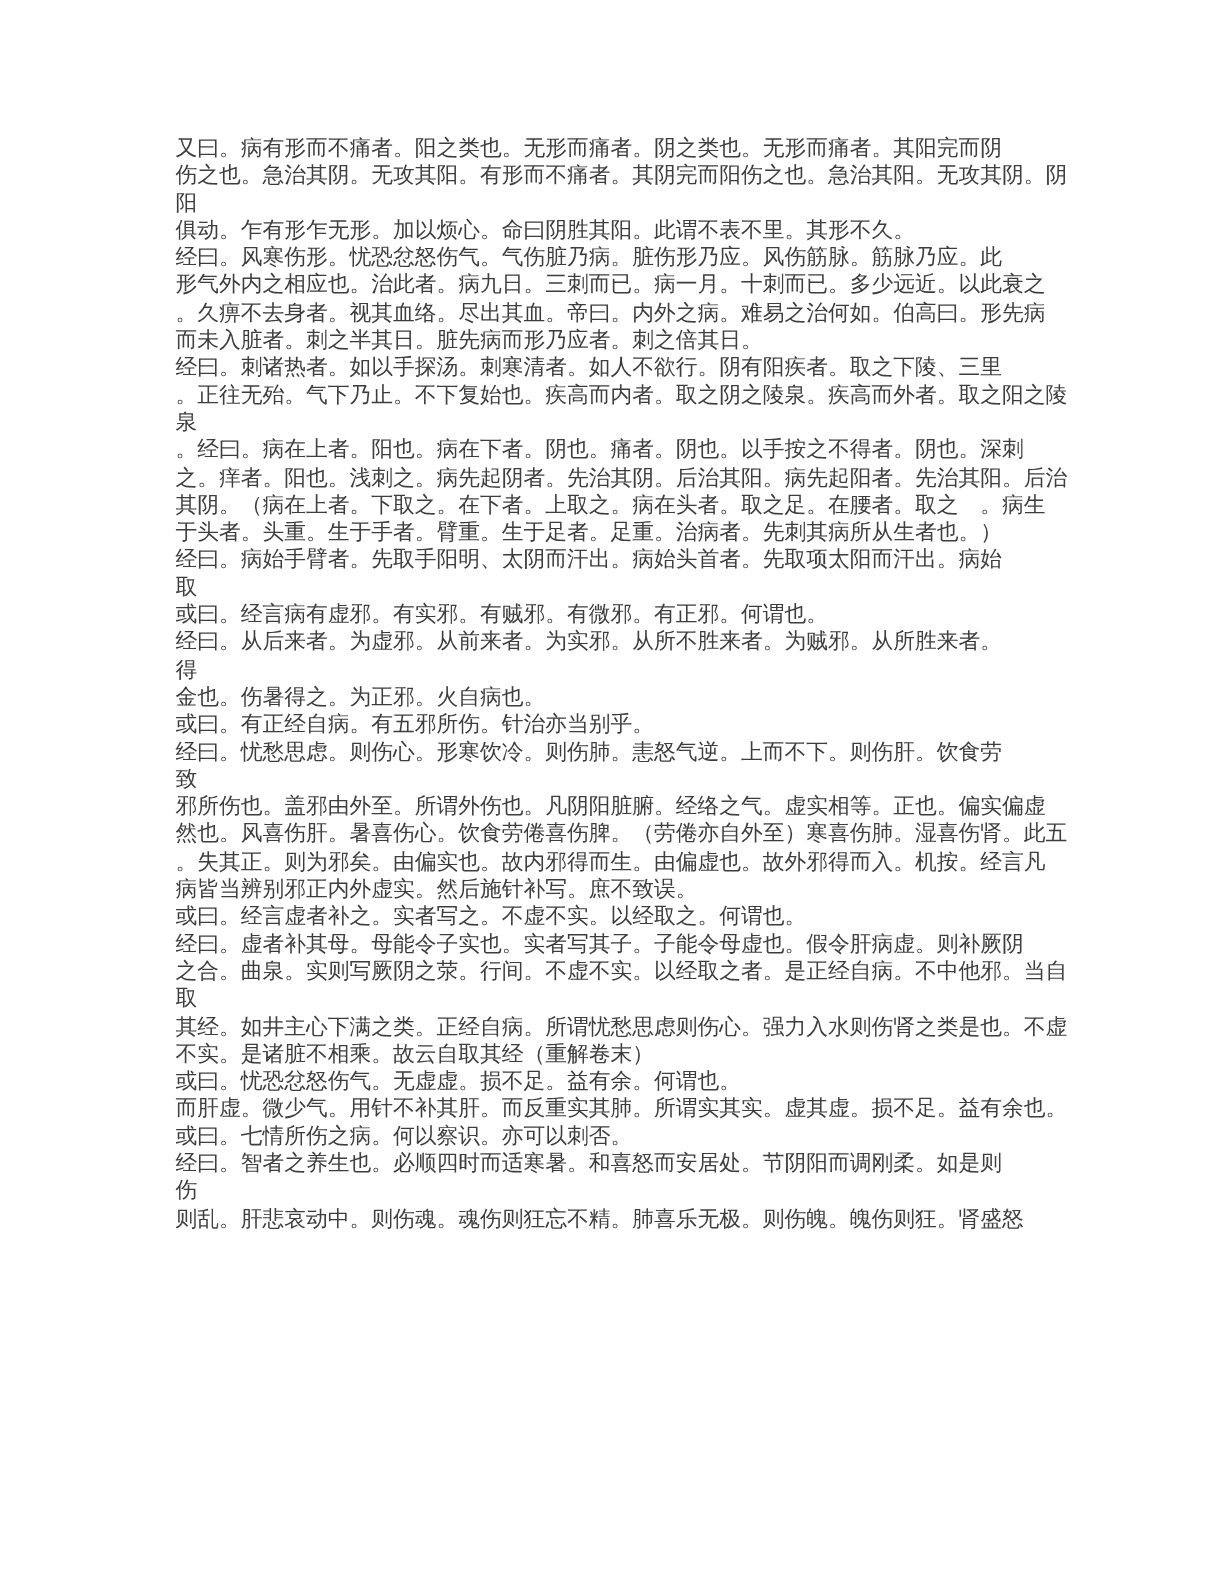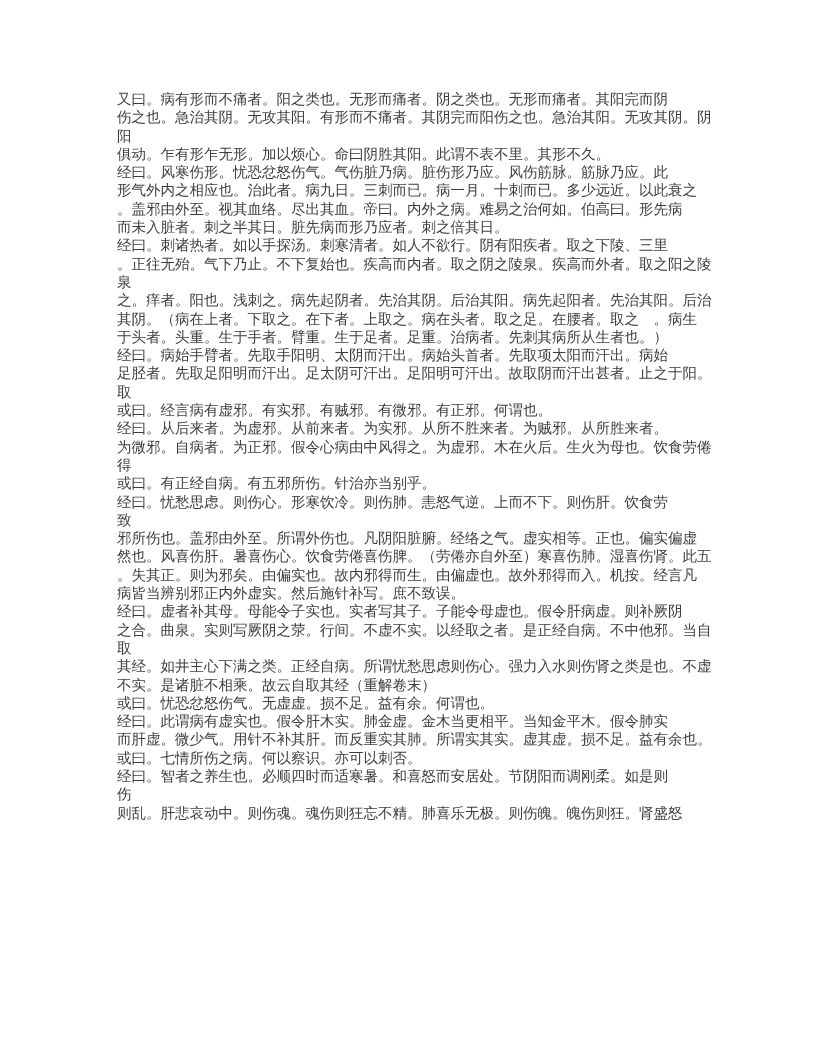--- a/index.html
+++ b/index.html
@@ -42,48 +42,48 @@
 <body style="background: rgb(255, 255, 255);">
 
 <div class="page">
   <div class="text-block" style="color: rgb(61, 61, 61);">
       <div class="text-line">又曰。病有形而不痛者。阳之类也。无形而痛者。阴之类也。无形而痛者。其阳完而阴</div>
       <div class="text-line">伤之也。急治其阴。无攻其阳。有形而不痛者。其阴完而阳伤之也。急治其阳。无攻其阴。阴</div>
       <div class="text-line">阳</div>
       <div class="text-line">俱动。乍有形乍无形。加以烦心。命曰阴胜其阳。此谓不表不里。其形不久。</div>
       <div class="text-line">经曰。风寒伤形。忧恐忿怒伤气。气伤脏乃病。脏伤形乃应。风伤筋脉。筋脉乃应。此</div>
       <div class="text-line">形气外内之相应也。治此者。病九日。三刺而已。病一月。十刺而已。多少远近。以此衰之</div>
-      <div class="text-line">。盖邪由外至。视其血络。尽出其血。帝曰。内外之病。难易之治何如。伯高曰。形先病</div>
+      <div class="text-line">。久痹不去身者。视其血络。尽出其血。帝曰。内外之病。难易之治何如。伯高曰。形先病</div>
       <div class="text-line">而未入脏者。刺之半其日。脏先病而形乃应者。刺之倍其日。</div>
       <div class="text-line">经曰。刺诸热者。如以手探汤。刺寒清者。如人不欲行。阴有阳疾者。取之下陵、三里</div>
       <div class="text-line">。正往无殆。气下乃止。不下复始也。疾高而内者。取之阴之陵泉。疾高而外者。取之阳之陵</div>
       <div class="text-line">泉</div>
+      <div class="text-line">。经曰。病在上者。阳也。病在下者。阴也。痛者。阴也。以手按之不得者。阴也。深刺</div>
       <div class="text-line">之。痒者。阳也。浅刺之。病先起阴者。先治其阴。后治其阳。病先起阳者。先治其阳。后治</div>
       <div class="text-line">其阴。（病在上者。下取之。在下者。上取之。病在头者。取之足。在腰者。取之　。病生</div>
       <div class="text-line">于头者。头重。生于手者。臂重。生于足者。足重。治病者。先刺其病所从生者也。）</div>
       <div class="text-line">经曰。病始手臂者。先取手阳明、太阴而汗出。病始头首者。先取项太阳而汗出。病始</div>
-      <div class="text-line">足胫者。先取足阳明而汗出。足太阴可汗出。足阳明可汗出。故取阴而汗出甚者。止之于阳。</div>
       <div class="text-line">取</div>
       <div class="text-line">或曰。经言病有虚邪。有实邪。有贼邪。有微邪。有正邪。何谓也。</div>
       <div class="text-line">经曰。从后来者。为虚邪。从前来者。为实邪。从所不胜来者。为贼邪。从所胜来者。</div>
-      <div class="text-line">为微邪。自病者。为正邪。假令心病由中风得之。为虚邪。木在火后。生火为母也。饮食劳倦</div>
       <div class="text-line">得</div>
+      <div class="text-line">金也。伤暑得之。为正邪。火自病也。</div>
       <div class="text-line">或曰。有正经自病。有五邪所伤。针治亦当别乎。</div>
       <div class="text-line">经曰。忧愁思虑。则伤心。形寒饮冷。则伤肺。恚怒气逆。上而不下。则伤肝。饮食劳</div>
       <div class="text-line">致</div>
       <div class="text-line">邪所伤也。盖邪由外至。所谓外伤也。凡阴阳脏腑。经络之气。虚实相等。正也。偏实偏虚</div>
       <div class="text-line">然也。风喜伤肝。暑喜伤心。饮食劳倦喜伤脾。（劳倦亦自外至）寒喜伤肺。湿喜伤肾。此五</div>
       <div class="text-line">。失其正。则为邪矣。由偏实也。故内邪得而生。由偏虚也。故外邪得而入。机按。经言凡</div>
       <div class="text-line">病皆当辨别邪正内外虚实。然后施针补写。庶不致误。</div>
+      <div class="text-line">或曰。经言虚者补之。实者写之。不虚不实。以经取之。何谓也。</div>
       <div class="text-line">经曰。虚者补其母。母能令子实也。实者写其子。子能令母虚也。假令肝病虚。则补厥阴</div>
       <div class="text-line">之合。曲泉。实则写厥阴之荥。行间。不虚不实。以经取之者。是正经自病。不中他邪。当自</div>
       <div class="text-line">取</div>
       <div class="text-line">其经。如井主心下满之类。正经自病。所谓忧愁思虑则伤心。强力入水则伤肾之类是也。不虚</div>
       <div class="text-line">不实。是诸脏不相乘。故云自取其经（重解卷末）</div>
       <div class="text-line">或曰。忧恐忿怒伤气。无虚虚。损不足。益有余。何谓也。</div>
-      <div class="text-line">经曰。此谓病有虚实也。假令肝木实。肺金虚。金木当更相平。当知金平木。假令肺实</div>
       <div class="text-line">而肝虚。微少气。用针不补其肝。而反重实其肺。所谓实其实。虚其虚。损不足。益有余也。</div>
       <div class="text-line">或曰。七情所伤之病。何以察识。亦可以刺否。</div>
       <div class="text-line">经曰。智者之养生也。必顺四时而适寒暑。和喜怒而安居处。节阴阳而调刚柔。如是则</div>
       <div class="text-line">伤</div>
       <div class="text-line">则乱。肝悲哀动中。则伤魂。魂伤则狂忘不精。肺喜乐无极。则伤魄。魄伤则狂。肾盛怒</div>
     </div>
 </div>
 
 </body></html>

